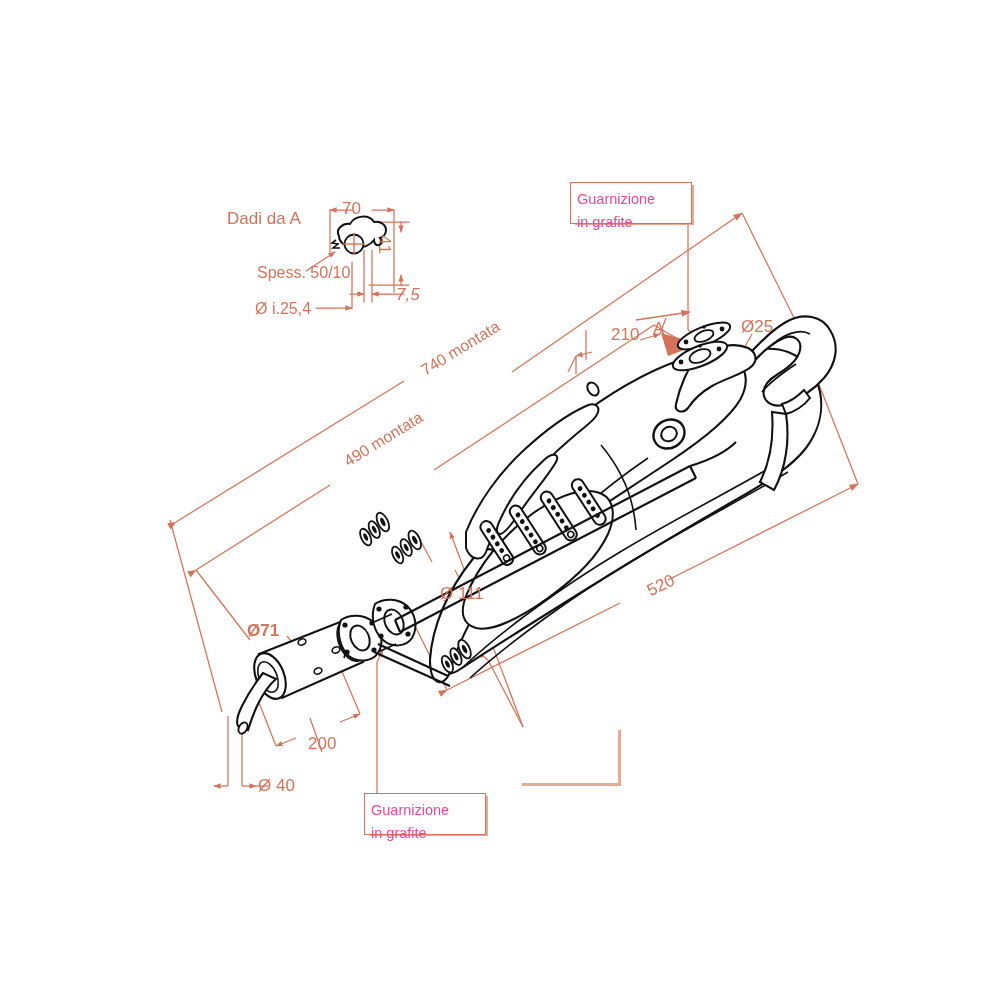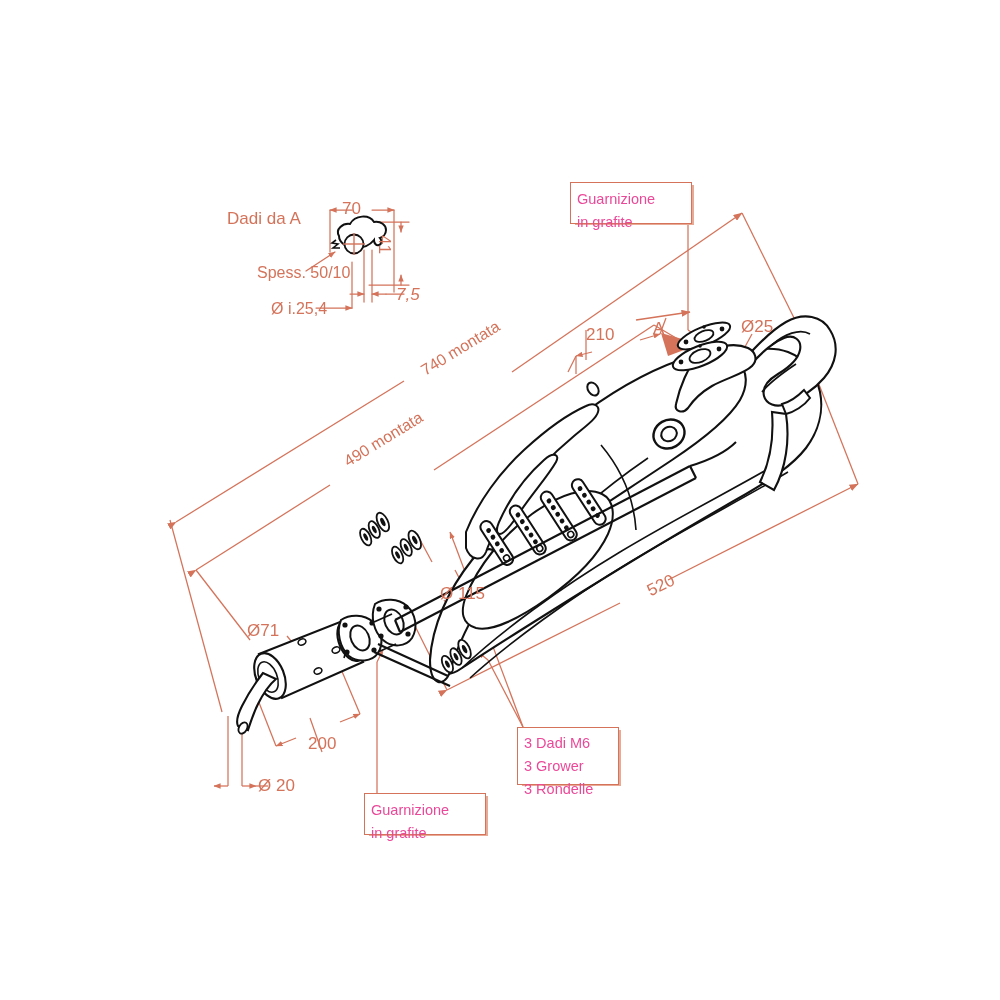--- a/index.html
+++ b/index.html
@@ -435,37 +435,32 @@
 
   <div class="shadow" style="left:369px;top:833px;width:118px;height:3px;"></div>
   <div class="shadow" style="left:485px;top:796px;width:3px;height:40px;"></div>
   <div class="box" style="left:364px;top:793px;width:120px;height:40px;">
     <div class="boxtxt" style="left:6px;top:5px;">Guarnizione
 in grafite</div>
   </div>
 
   <div class="shadow" style="left:522px;top:783px;width:98px;height:3px;"></div>
   <div class="shadow" style="left:618px;top:730px;width:3px;height:56px;"></div>
-  <div class="box" style="left:517px;top:727px;width:100px;height:56px;">
-    <div class="boxtxt" style="left:6px;top:4px;">3 Dadi M6
-3 Grower
-3 Rondelle</div>
-  </div>
 
   <div class="lbl s17" style="left:227px;top:209px;">Dadi da  A</div>
   <div class="lbl s16" style="left:231px;top:264px;margin-left:26px;">Spess. 50/10</div>
-  <div class="lbl s16" style="left:271px;top:300px;">Ø i.25,4</div>
+  <div class="lbl s16" style="left:255px;top:300px;">Ø i.25,4</div>
   <div class="lbl s17" style="left:342px;top:199px;text-align:right;">70</div>
   <div class="lbl s17" style="left:394px;top:235px;transform:rotate(90deg);transform-origin:left top;">41</div>
   <div class="lbl s17" style="left:396px;top:285px;font-style:italic;">7,5</div>
 
   <div class="lbl s16" style="left:418px;top:364px;transform:rotate(-31.5deg);transform-origin:left top;">740 montata</div>
   <div class="lbl s16" style="left:341px;top:455px;transform:rotate(-31.5deg);transform-origin:left top;">490 montata</div>
-  <div class="lbl s17" style="left:586px;top:325px;">210</div>
+  <div class="lbl s17" style="left:611px;top:325px;">210</div>
   <div class="lbl s17" style="left:644px;top:583px;transform:rotate(-26deg);transform-origin:left top;">520</div>
   <div class="lbl s17" style="left:308px;top:734px;">200</div>
-  <div class="lbl s17" style="left:247px;top:621px;">Ø71</div>
-  <div class="lbl s17" style="left:258px;top:776px;">Ø 20</div>
+  <div class="lbl s17" style="left:247px;top:621px;font-weight:bold;">Ø71</div>
+  <div class="lbl s17" style="left:258px;top:776px;">Ø 40</div>
   <div class="lbl s17" style="left:741px;top:317px;text-align:center;">Ø25</div>
-  <div class="lbl s17" style="left:440px;top:584px;">Ø 115</div>
+  <div class="lbl s17" style="left:440px;top:584px;">Ø 111</div>
   <div class="lbl s17" style="left:653px;top:319px;">A</div>
 
 </div>
 
 </body></html>

